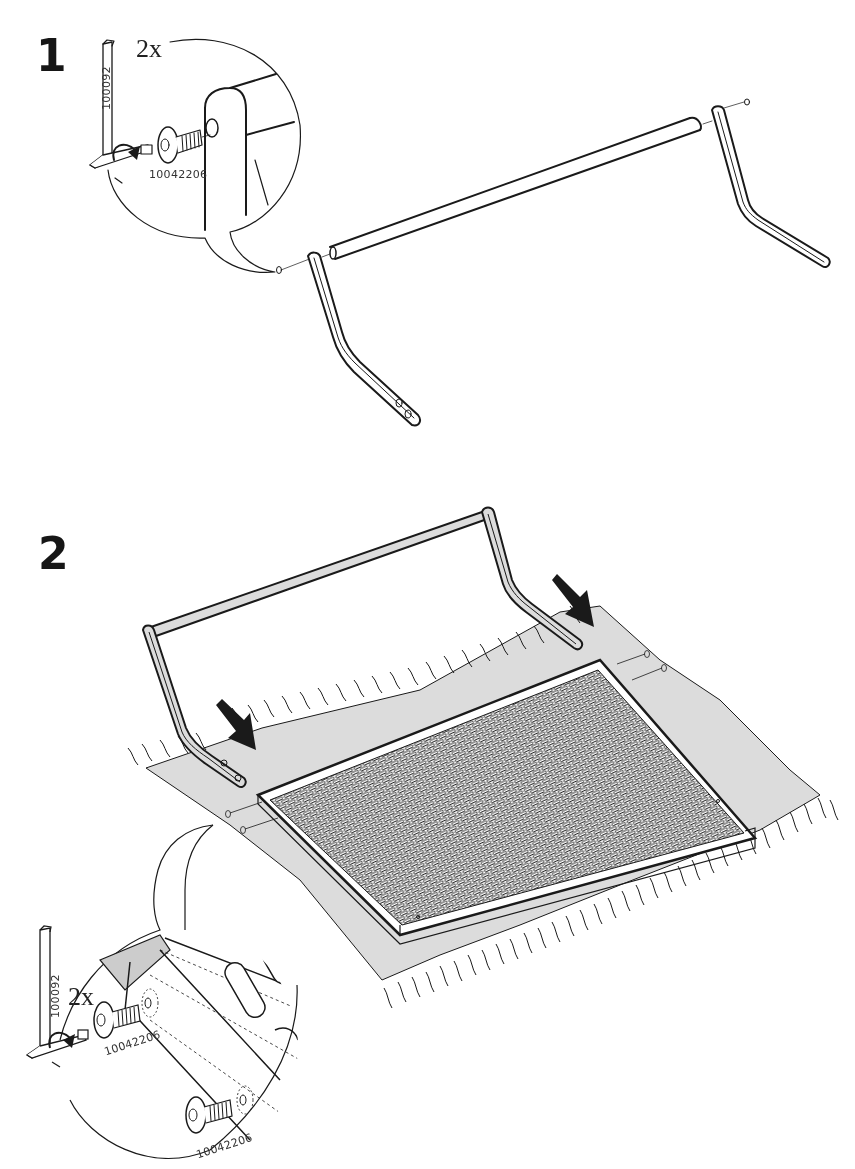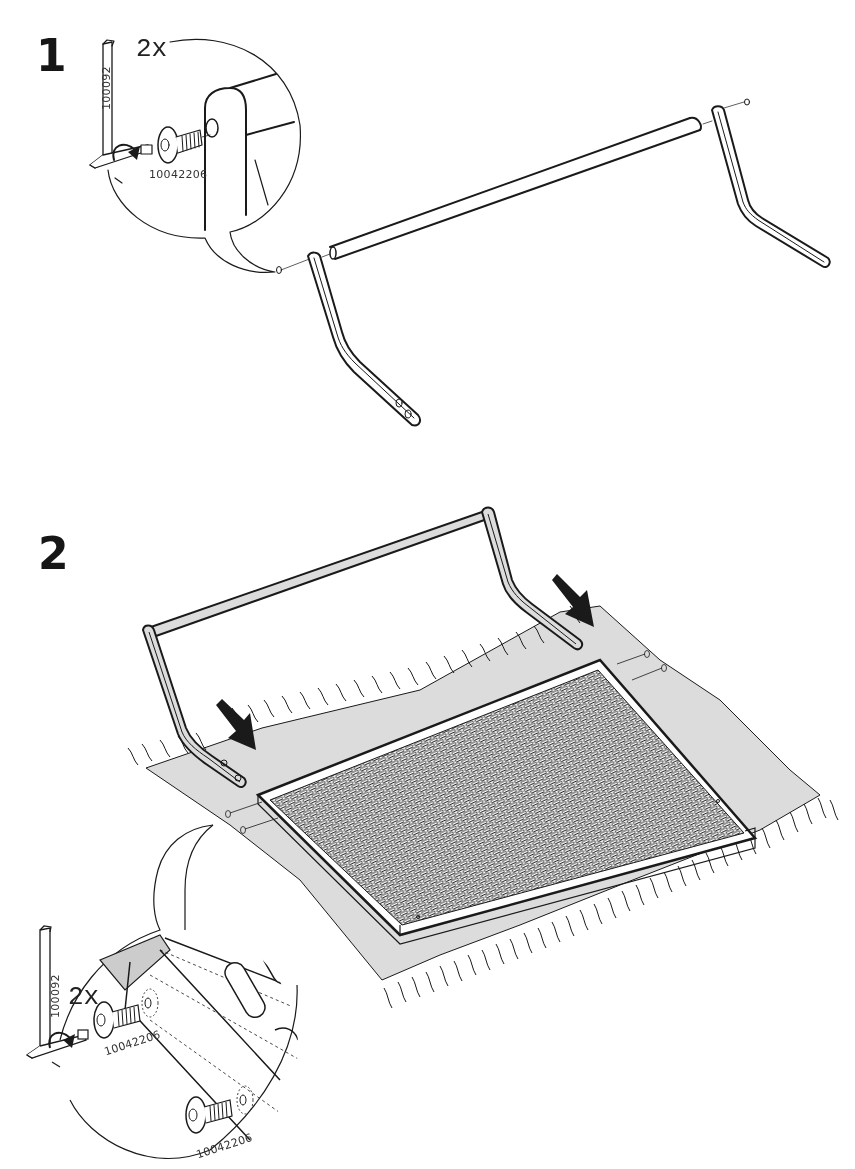--- a/index.html
+++ b/index.html
@@ -1,18 +1,18 @@
 <!DOCTYPE html>
 <html><head>
 <meta charset="utf-8">
 <style>
   html,body{margin:0;padding:0;background:#ffffff;}
   body{width:855px;height:1169px;position:relative;overflow:hidden;font-family:"DejaVu Sans",sans-serif;color:#111;}
   .step-num{position:absolute;font-family:"DejaVu Sans",sans-serif;font-weight:bold;font-size:44px;line-height:1;color:#161616;}
-  .qty{position:absolute;font-family:Liberation Mono, monospace;font-size:26px;line-height:1;color:#222;}
+  .qty{position:absolute;font-family:Liberation Serif, serif;font-size:26px;line-height:1;color:#222;}
   .part{position:absolute;font-family:"DejaVu Sans",sans-serif;font-size:11px;line-height:1;color:#333;letter-spacing:0.3px;}
   svg.art{position:absolute;left:0;top:0;}
 </style>
 </head>
 <body>
 
 <div class="step-num" style="left:36px;top:34px;">1</div>
 
 <svg class="art" width="855" height="1169" viewBox="0 0 855 1169">
   <g fill="none" stroke="#1a1a1a" stroke-linecap="round" stroke-linejoin="round">

